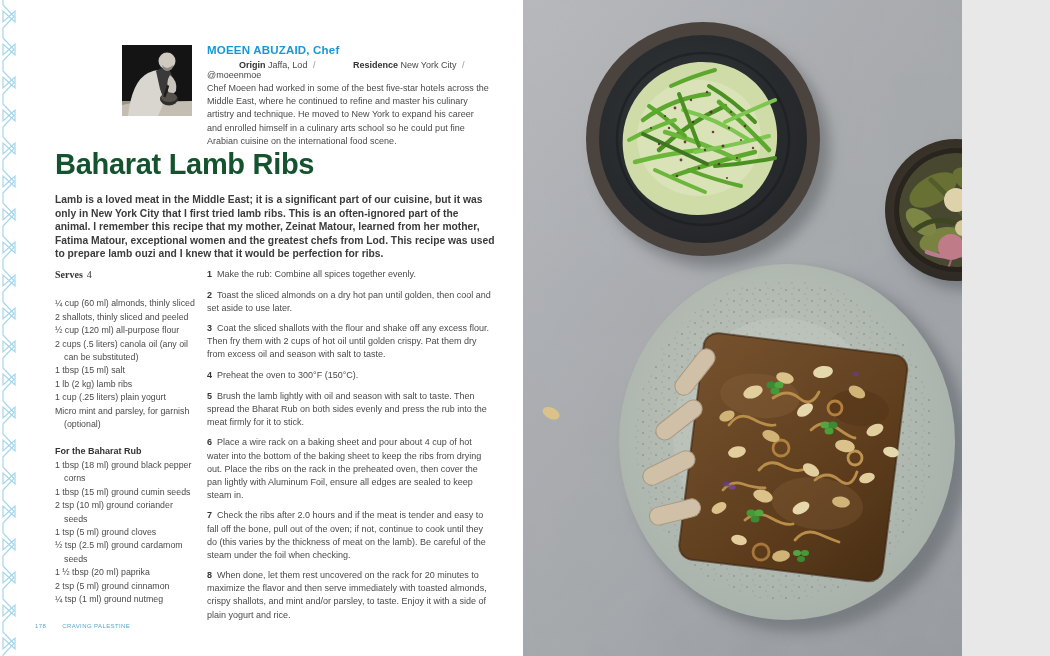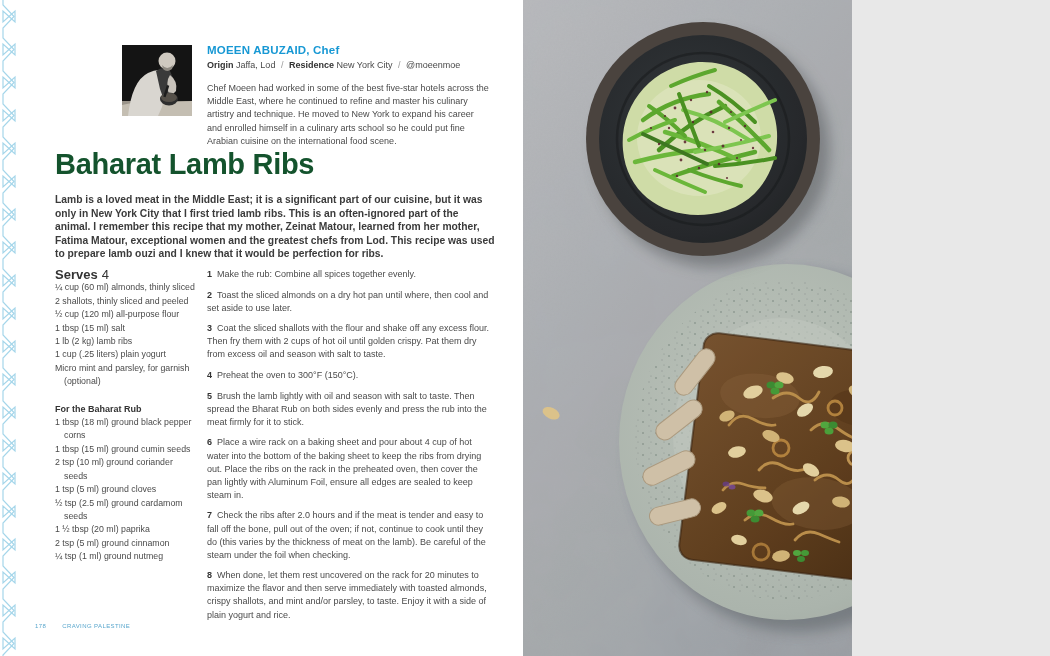--- a/index.html
+++ b/index.html
@@ -1,34 +1,34 @@
 <!DOCTYPE html>
 <html><head>
 <meta charset="utf-8">
 <style>
   html,body{margin:0;padding:0;background:#e8e8e8;}
-  .spread{position:relative;width:852px;height:656px;background:#ffffff;overflow:hidden;
+  .spread{position:relative;width:962px;height:656px;background:#ffffff;overflow:hidden;
           font-family:"Liberation Sans",sans-serif;color:#3f3f3f;}
   
   .border-pattern{position:absolute;left:0;top:0;width:20px;height:656px;}
   
   .chef-photo{position:absolute;left:122px;top:45px;width:70px;height:71px;}
   .chef-head{position:absolute;left:207px;top:44px;width:300px;}
   .chef-name{color:#1798d4;font-weight:bold;font-size:11.5px;letter-spacing:.2px;}
   .chef-meta{margin-top:4px;font-size:9px;color:#4a4a4a;}
-  .chef-meta b{color:#333;}
+  .chef-meta b{color:#333;margin-left:32px;}
   .sep{color:#9a9a9a;padding:0 3px;}
   .chef-bio{position:absolute;left:207px;top:82px;width:284px;font-size:9px;line-height:13.2px;color:#4a4a4a;}
   
   .recipe-title{position:absolute;left:55px;top:148px;font-size:29px;font-weight:bold;color:#14532d;letter-spacing:-.3px;}
   .recipe-intro{position:absolute;left:55px;top:193px;width:440px;font-size:10.3px;font-weight:bold;
                 line-height:13.5px;color:#3b3b3b;}
   
   .col-ing{position:absolute;left:55px;top:268px;width:143px;font-size:8.8px;line-height:13.4px;color:#4a4a4a;}
-  .serves-line{font-size:13px;color:#333;}
+  .serves-line{font-size:10px;color:#333;margin-bottom:16px;font-family:Liberation Serif, serif;}
   .serves-line b{margin-right:4px;}
   .ing{padding-left:9px;text-indent:-9px;}
   .rub-head{font-weight:bold;color:#333;font-size:9px;margin-top:14px;}
   .col-steps{position:absolute;left:207px;top:268px;width:286px;font-size:9px;line-height:13.1px;color:#4a4a4a;}
   .step{margin:0 0 7.5px 0;}
   .step b{color:#333;margin-right:5px;}
   
   .footer{position:absolute;left:35px;top:623px;font-size:6px;color:#5aa7cd;letter-spacing:.4px;}
   .footer .pnum{margin-right:14px;}
   
@@ -100,38 +100,39 @@
   <div class="recipe-title">Baharat Lamb Ribs</div>
   <div class="recipe-intro">Lamb is a loved meat in the Middle East; it is a significant part of our cuisine, but it was only in New York City that I first tried lamb ribs. This is an often-ignored part of the animal. I remember this recipe that my mother, Zeinat Matour, learned from her mother, Fatima Matour, exceptional women and the greatest chefs from Lod. This recipe was used to prepare lamb ouzi and I knew that it would be perfection for ribs.</div>
 
   <div class="col-ing">
     <div class="serves-line">
       <b>Serves</b><span>4</span>
     </div>
     <div class="ing">¼ cup (60 ml) almonds, thinly sliced</div>
     <div class="ing">2 shallots, thinly sliced and peeled</div>
     <div class="ing">½ cup (120 ml) all-purpose flour</div>
+    <div class="ing">2 cups (.5 liters) canola oil (any oil can be substituted)</div>
     <div class="ing">1 tbsp (15 ml) salt</div>
     <div class="ing">1 lb (2 kg) lamb ribs</div>
     <div class="ing">1 cup (.25 liters) plain yogurt</div>
     <div class="ing">Micro mint and parsley, for garnish (optional)</div>
     <div class="rub-head">For the Baharat Rub</div>
     <div class="ing">1 tbsp (18 ml) ground black pepper corns</div>
     <div class="ing">1 tbsp (15 ml) ground cumin seeds</div>
     <div class="ing">2 tsp (10 ml) ground coriander seeds</div>
     <div class="ing">1 tsp (5 ml) ground cloves</div>
     <div class="ing">½ tsp (2.5 ml) ground cardamom seeds</div>
     <div class="ing">1 ½ tbsp (20 ml) paprika</div>
     <div class="ing">2 tsp (5 ml) ground cinnamon</div>
     <div class="ing">¼  tsp (1 ml) ground nutmeg</div>
   </div>
 
   <div class="col-steps">
     <p class="step"><b>1</b><span>Make the rub: Combine all spices together evenly.</span></p>
-    <p class="step"><b>2</b><span>Toast the sliced almonds on a dry hot pan until where, then cool and set aside to use later.</span></p>
+    <p class="step"><b>2</b><span>Toast the sliced almonds on a dry hot pan until golden, then cool and set aside to use later.</span></p>
     <p class="step"><b>3</b><span>Coat the sliced shallots with the flour and shake off any excess flour. Then fry them with 2 cups of hot oil until golden crispy. Pat them dry from excess oil and season with salt to taste.</span></p>
     <p class="step"><b>4</b><span>Preheat the oven to 300°F (150°C).</span></p>
     <p class="step"><b>5</b><span>Brush the lamb lightly with oil and season with salt to taste. Then spread the Bharat Rub on both sides evenly and press the rub into the meat firmly for it to stick.</span></p>
     <p class="step"><b>6</b><span>Place a wire rack on a baking sheet and pour about 4 cup of hot water into the bottom of the baking sheet to keep the ribs from drying out. Place the ribs on the rack in the preheated oven, then cover the pan lightly with Aluminum Foil, ensure all edges are sealed to keep steam in.</span></p>
     <p class="step"><b>7</b><span>Check the ribs after 2.0 hours and if the meat is tender and easy to fall off the bone, pull out of the oven; if not, continue to cook until they do (this varies by the thickness of meat on the lamb). Be careful of the steam under the foil when checking.</span></p>
     <p class="step"><b>8</b><span>When done, let them rest uncovered on the rack for 20 minutes to maximize the flavor and then serve immediately with toasted almonds, crispy shallots, and mint and/or parsley, to taste. Enjoy it with a side of plain yogurt and rice.</span></p>
   </div>
 
   <div class="footer">
     <span class="pnum">178</span>

